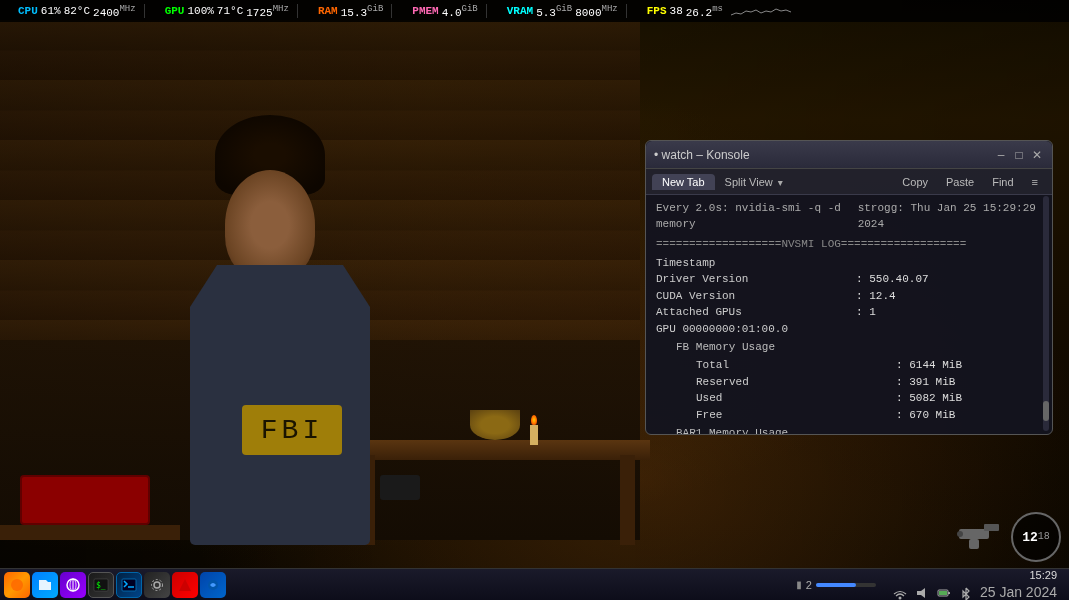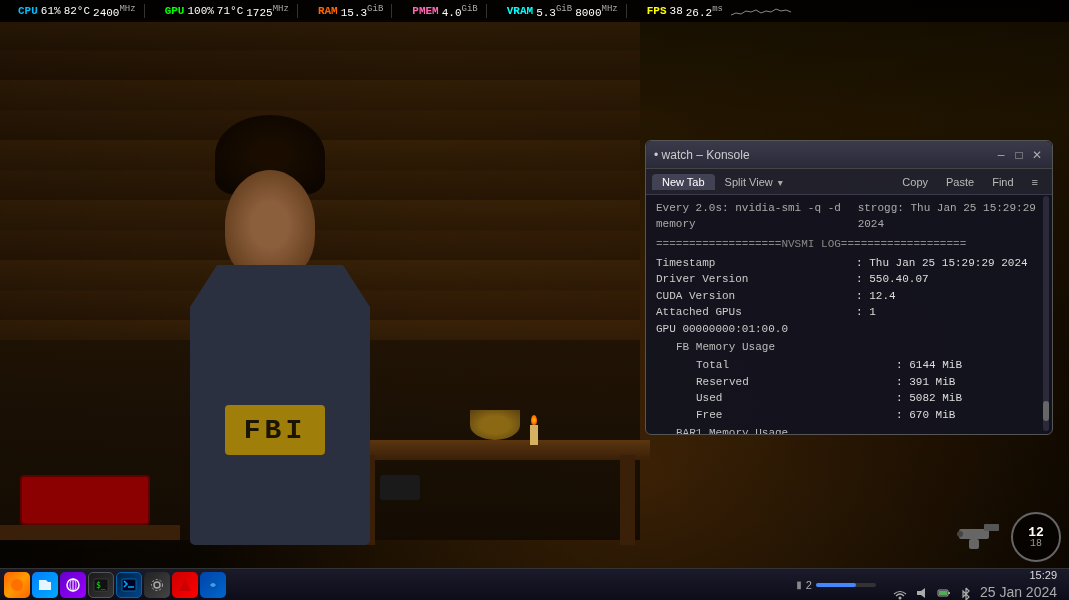--- a/index.html
+++ b/index.html
@@ -93,28 +93,28 @@
       width: 110px;
       height: 80px;
       background: radial-gradient(ellipse, #1a0d00 20%, #0d0600 80%);
       border-radius: 50% 50% 20% 20%;
     }
 
     
     .fbi-text {
       position: absolute;
       bottom: 90px;
-      left: 55px;
+      left: 72px;
       width: 100px;
       height: 50px;
       background: rgba(180,140,0,0.85);
       display: flex;
       align-items: center;
       justify-content: center;
-      font-weight: bold;
+      font-weight: normal;
       font-size: 28px;
       color: #1a1400;
       border-radius: 4px;
       letter-spacing: 4px;
     }
 
     
     .shelf {
       position: absolute;
       bottom: 140px;
@@ -544,21 +544,20 @@
     .ammo-circle {
       position: absolute;
       bottom: 38px;
       right: 8px;
       width: 50px;
       height: 50px;
       border-radius: 50%;
       border: 2px solid #666;
       background: rgba(0,0,0,0.6);
       display: flex;
-      flex-direction: column;
       align-items: center;
       justify-content: center;
       z-index: 150;
     }
 
     .ammo-num {
       color: #fff;
       font-size: 13px;
       font-weight: bold;
       line-height: 1;
@@ -672,21 +671,20 @@
   </div>
 
   <div id="terminal-content">
     <div class="term-header-line">
       <span>Every 2.0s: nvidia-smi -q -d memory</span>
       <span>strogg: Thu Jan 25 15:29:29 2024</span>
     </div>
     <div class="term-separator">===================NVSMI LOG===================</div>
     <div class="term-row">
       <span class="term-key">Timestamp</span>
-      <span class="term-val">: Thu Jan 25 15:29:29 2024</span>
     </div>
     <div class="term-row">
       <span class="term-key">Driver Version</span>
       <span class="term-val">: 550.40.07</span>
     </div>
     <div class="term-row">
       <span class="term-key">CUDA Version</span>
       <span class="term-val">: 12.4</span>
     </div>
     <div class="term-row">

